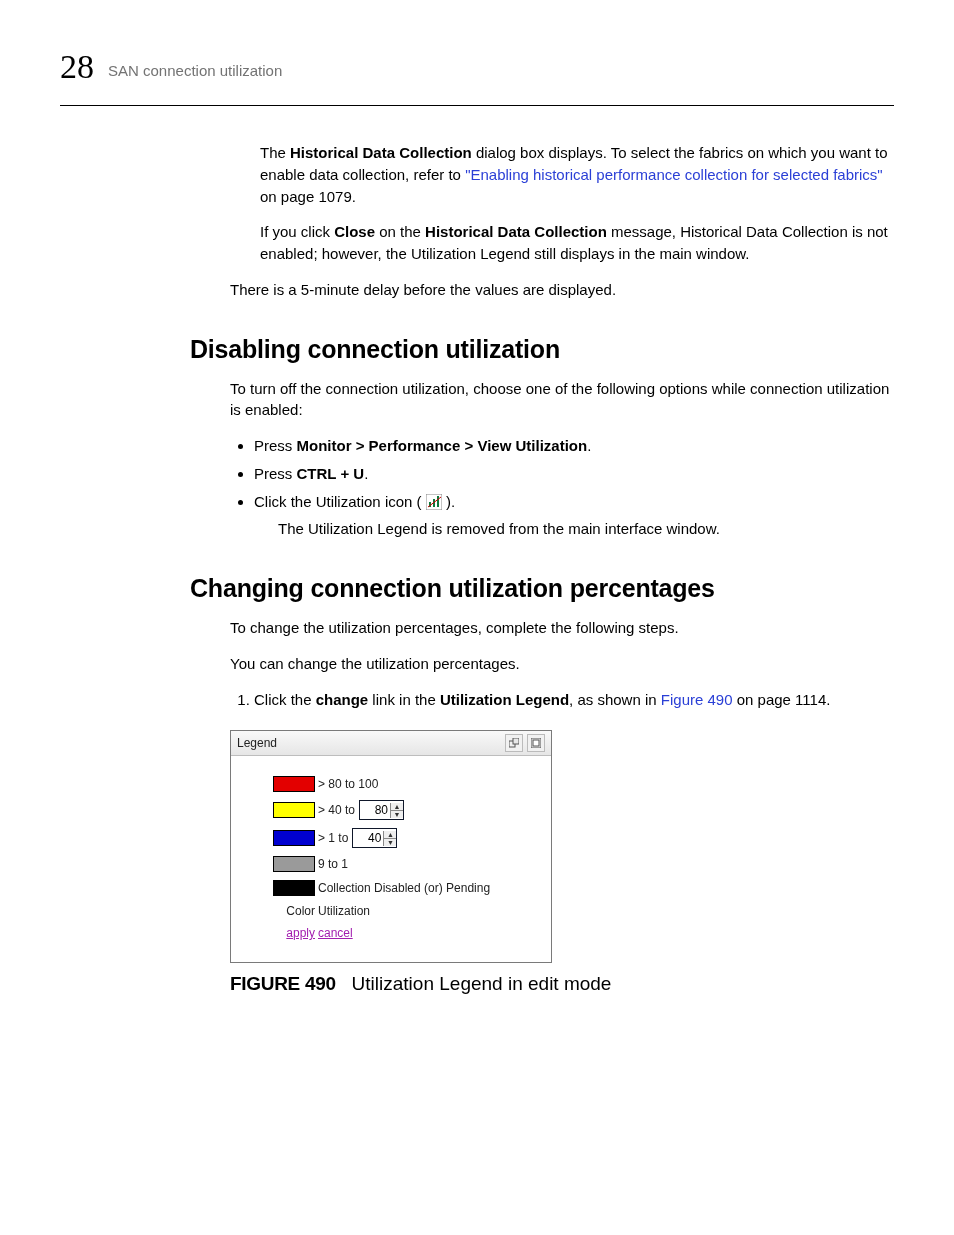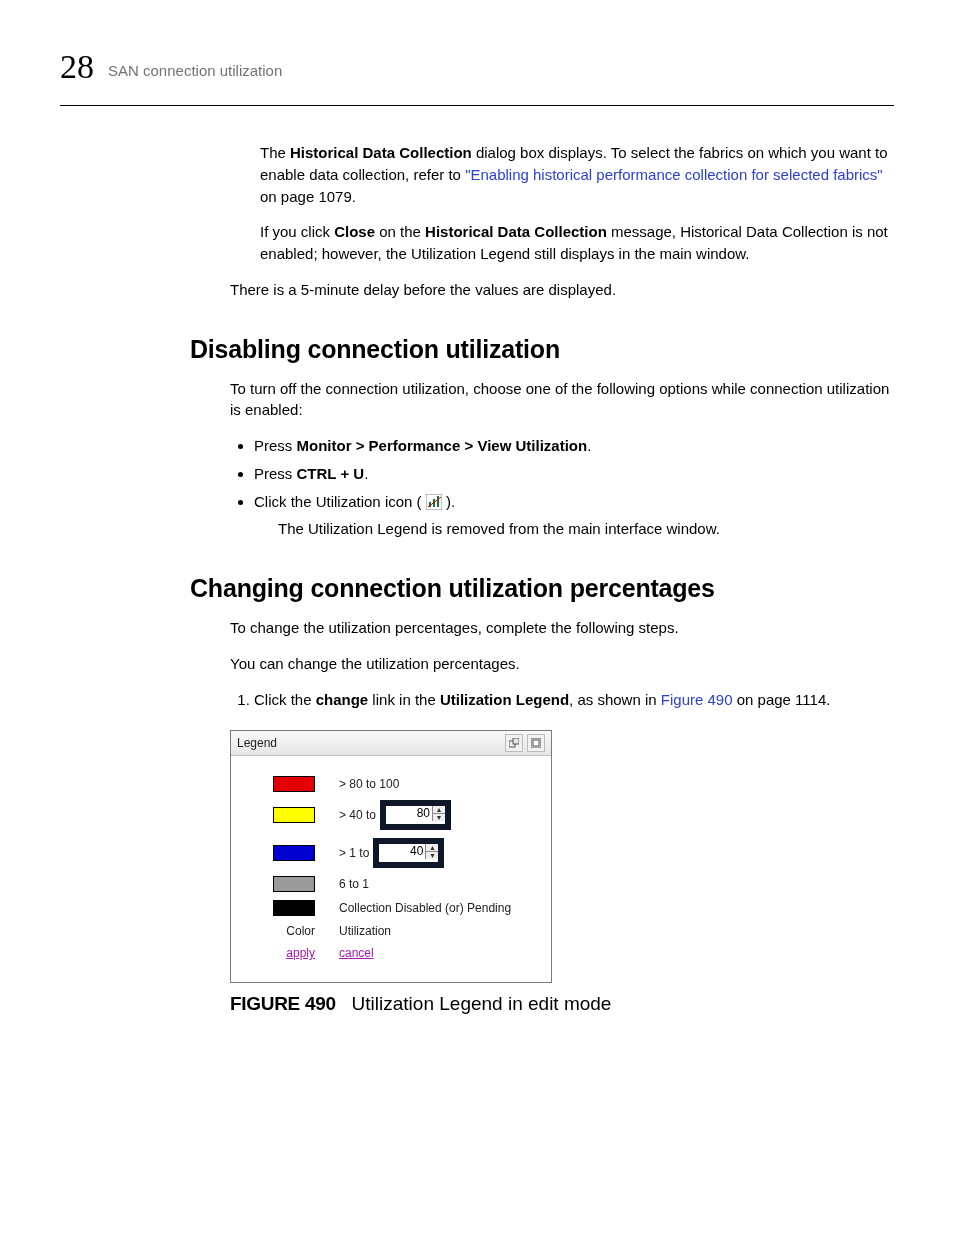--- a/index.html
+++ b/index.html
@@ -99,33 +99,32 @@
   }
   .legend-title-icons { display:flex; gap:4px; }
   .tiny-btn {
     width:16px; height:16px;
     border:1px solid #bbb;
     background:#f1f1f1;
     display:flex; align-items:center; justify-content:center;
   }
   .legend-body { padding: 20px 14px 14px 14px; }
   .lrow { display:flex; align-items:center; margin-bottom:8px; }
-  .lcol-left { width:70px; text-align:right; padding-right:24px; }
+  .lcol-left { width:70px; text-align:right; padding-right:3px; }
   .swatch {
     display:inline-block;
     width:40px; height:14px;
     border:1px solid #000;
     vertical-align:middle;
   }
   .lcol-right { flex:1; display:flex; align-items:center; gap:4px; }
   .spinner {
-    display:inline-flex; align-items:flex-start;
-    border:6px solid #0f172a;
+    display:inline-flex; align-items:center;
+    border:1px solid #0f172a;
     height:18px;
-    padding-left:16px;
   }
   .spinner input {
     width:26px; border:none; text-align:right;
     font-family:Tahoma,sans-serif; font-size:12px;
     padding:0 2px; outline:none;
   }
   .spinner .arrows {
     display:flex; flex-direction:column;
     width:12px; border-left:1px solid #888;
   }
@@ -252,21 +251,21 @@
               <span class="arrows">
                 <div>▲</div>
                 <div>▼</div>
               </span>
             </span>
           </div>
         </div>
         <div class="lrow">
           <div class="lcol-left"><span class="swatch" style="background: rgb(154, 154, 154);"></span></div>
           <div class="lcol-right">
-            <span>6 to 1</span>
+            <span>9 to 1</span>
           </div>
         </div>
         <div class="lrow">
           <div class="lcol-left"><span class="swatch" style="background: rgb(0, 0, 0);"></span></div>
           <div class="lcol-right">
             <span>Collection Disabled (or) Pending</span>
           </div>
         </div>
         <div class="lrow">
           <div class="lcol-left" style="font-weight:normal">Color</div>

